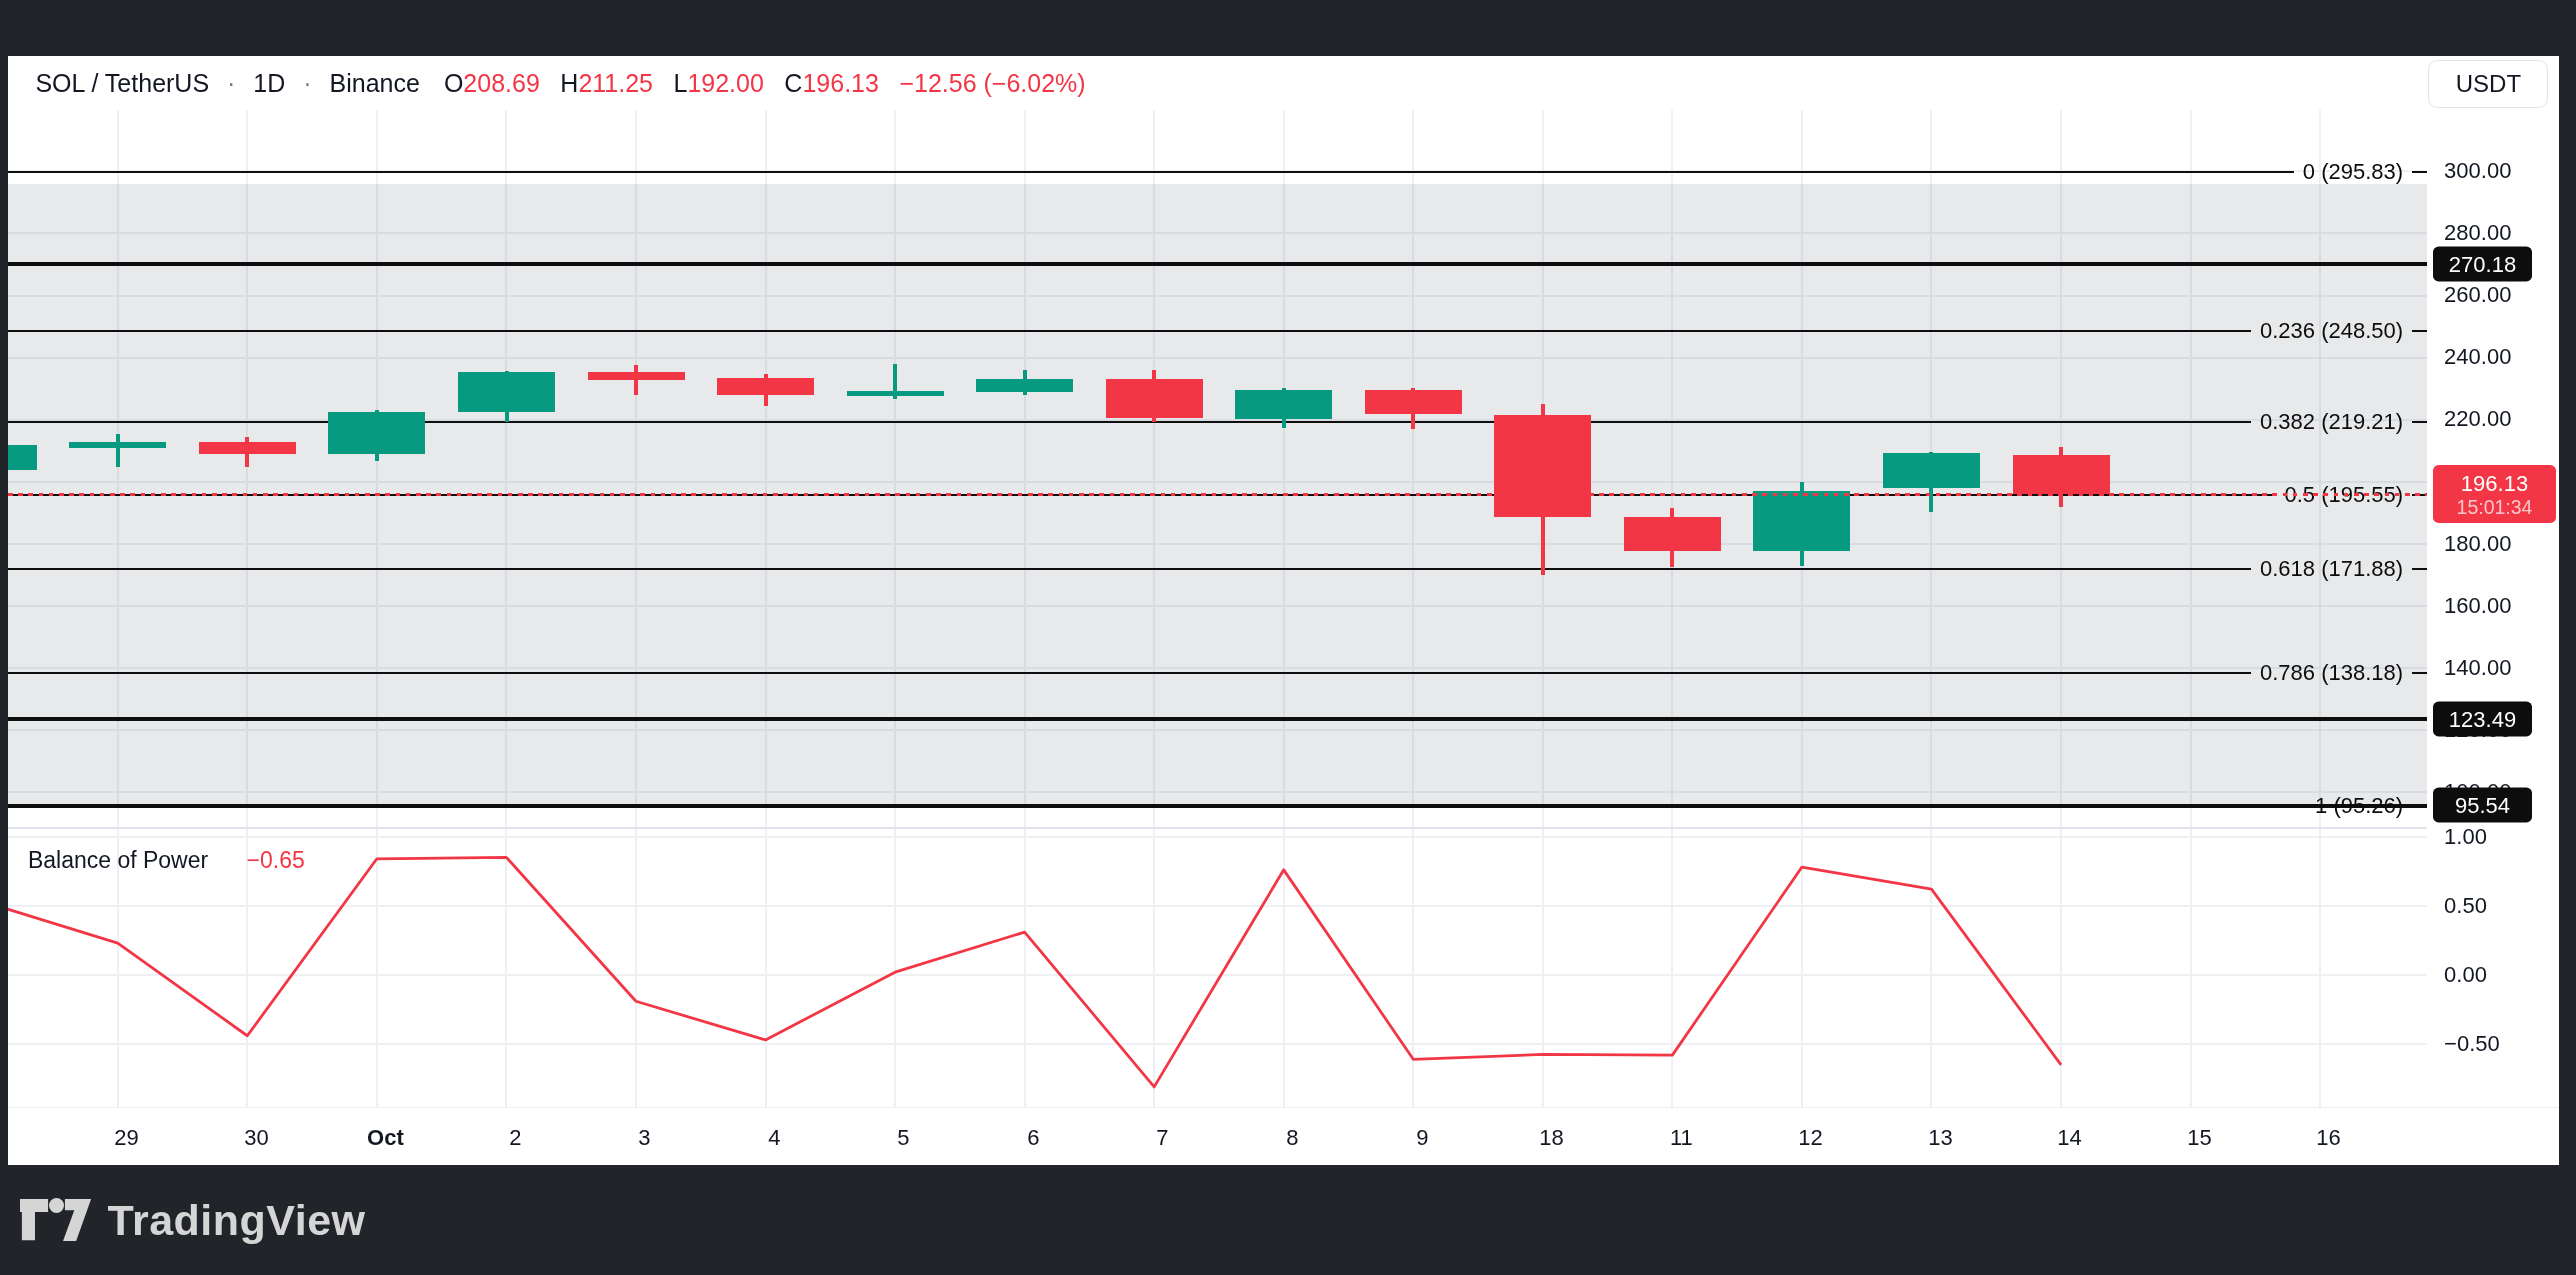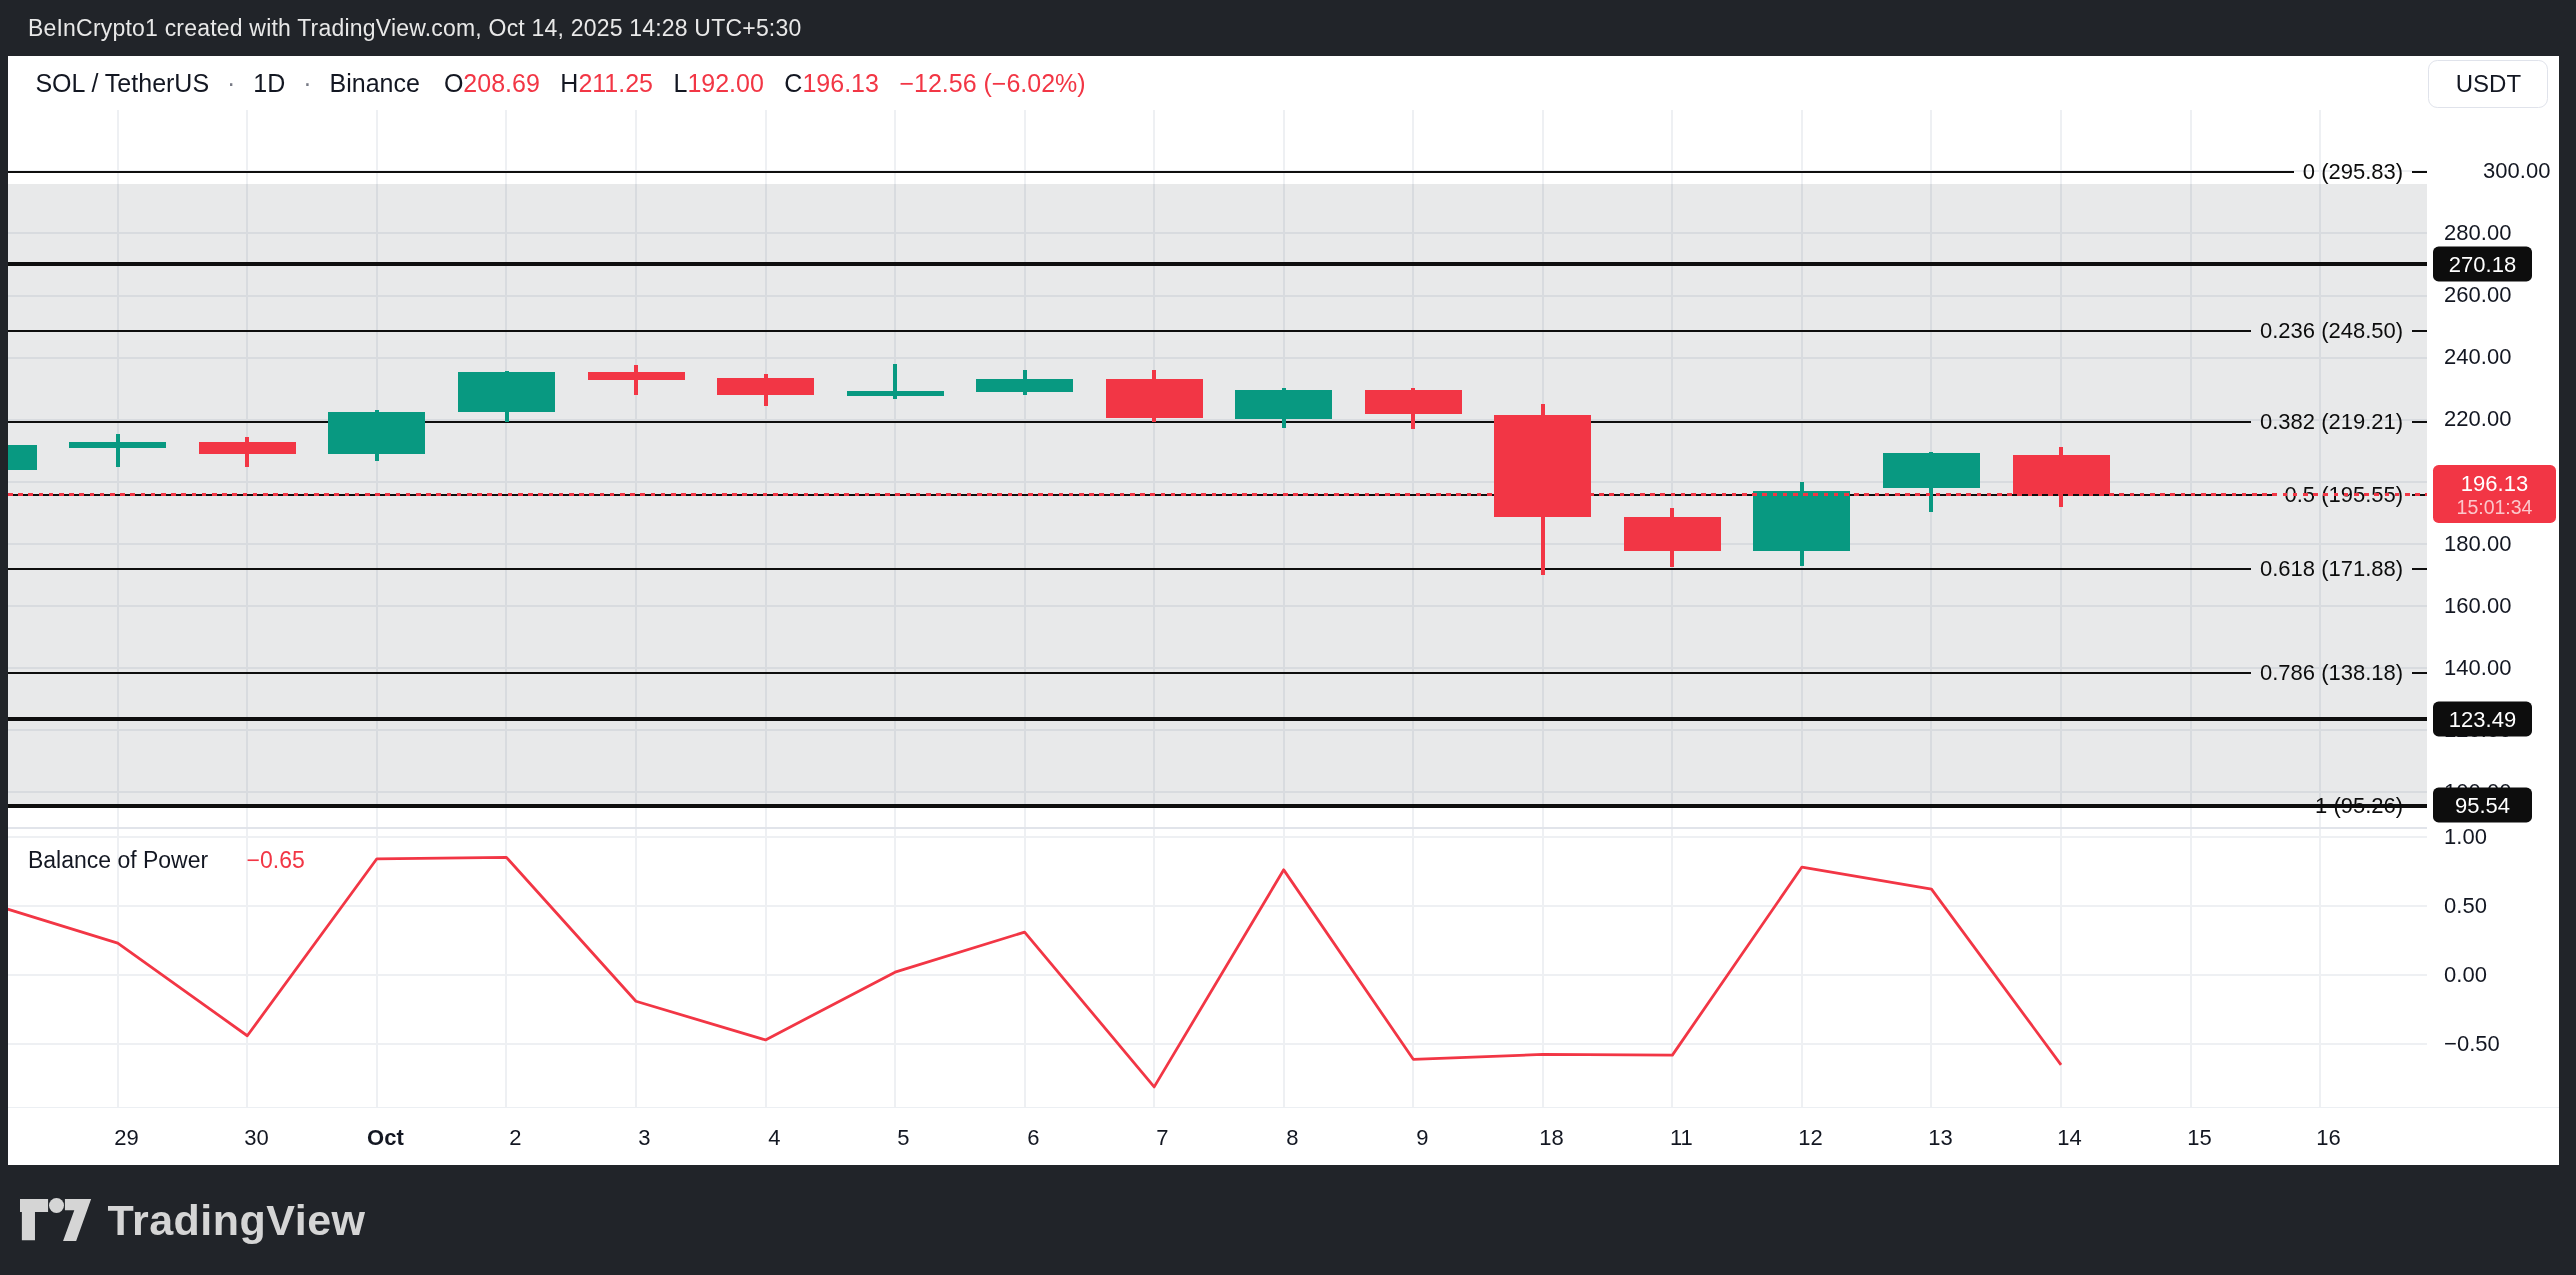--- a/index.html
+++ b/index.html
@@ -50,23 +50,20 @@
   #footer{position:absolute;left:0;top:1165px;width:2576px;height:111px;background:#212429;display:flex;align-items:center;}
   #tv-logo{margin-left:19.5px;display:flex;align-items:center;}
   #tv-logo svg{display:block;}
   #tv-wordmark{color:#d5d5d5;font-size:43px;font-weight:bold;margin-left:15px;letter-spacing:0.5px;}
 </style>
 </head>
 <body>
 
 <div id="stage">
 
-  <div id="topbar">
-    <span class="attr">BeInCrypto1 created with TradingView.com, Oct 14, 2025 14:28 UTC+5:30</span>
-  </div>
 
   <div id="card">
 
     <div id="chead">
       <span class="sym">
         <span>SOL / TetherUS</span>
         <span class="sep">·</span>
         <span>1D</span>
         <span class="sep">·</span>
         <span>Binance</span>
@@ -200,21 +197,21 @@
       <svg id="bop-svg" width="2419" height="997" viewBox="0 0 2601 1072">
           <polyline points="-21.3,852.7 118.0,895.8 257.3,995.4 396.6,805.1 535.9,803.6 675.2,958.3 814.5,999.9 953.8,927.0 1093.1,883.9 1232.4,1050.4 1371.7,817.0 1511.0,1020.7 1650.3,1015.5 1789.6,1016.2 1928.9,814.0 2068.2,837.8 2207.5,1026.7" fill="none" stroke="#f23645" stroke-width="3" stroke-linejoin="round"></polyline>
         </svg>
       <div id="bop-title" style="top: 737px;">
         <span class="t">Balance of Power</span>
         <span class="v">−0.65</span>
       </div>
     </div>
 
     <div id="axiscol">
-        <div class="tick" style="top: 61px; margin-left: 39px;">300.00</div>
+        <div class="tick" style="top: 61px;">300.00</div>
         <div class="tick" style="top: 123px;">280.00</div>
         <div class="tick" style="top: 185px;">260.00</div>
         <div class="tick" style="top: 247px;">240.00</div>
         <div class="tick" style="top: 309px;">220.00</div>
         <div class="tick" style="top: 372px;">200.00</div>
         <div class="tick" style="top: 434px;">180.00</div>
         <div class="tick" style="top: 496px;">160.00</div>
         <div class="tick" style="top: 558px;">140.00</div>
         <div class="tick" style="top: 620px;">120.00</div>
         <div class="tick" style="top: 682px;">100.00</div>

